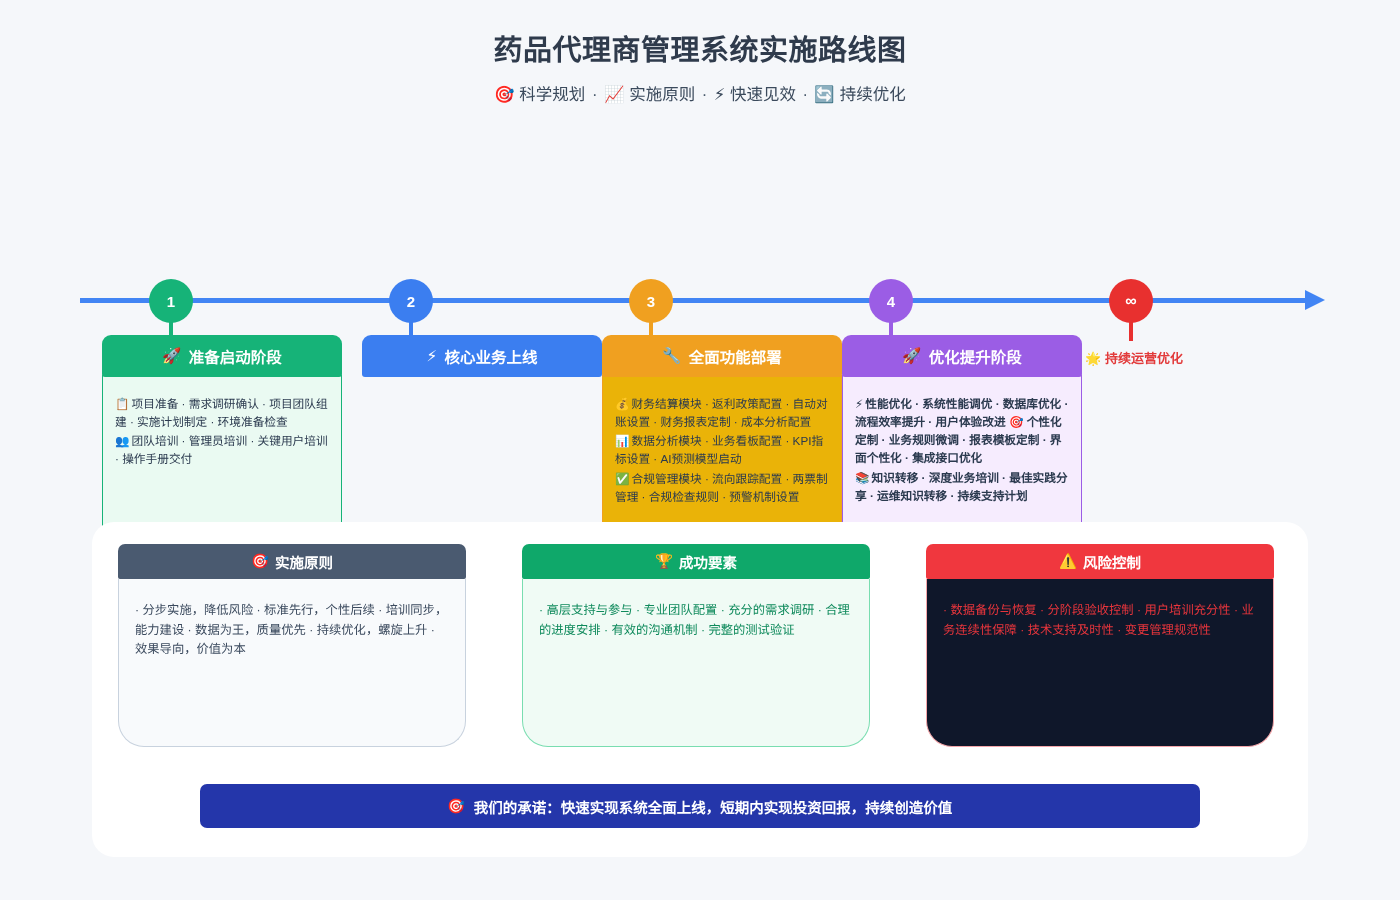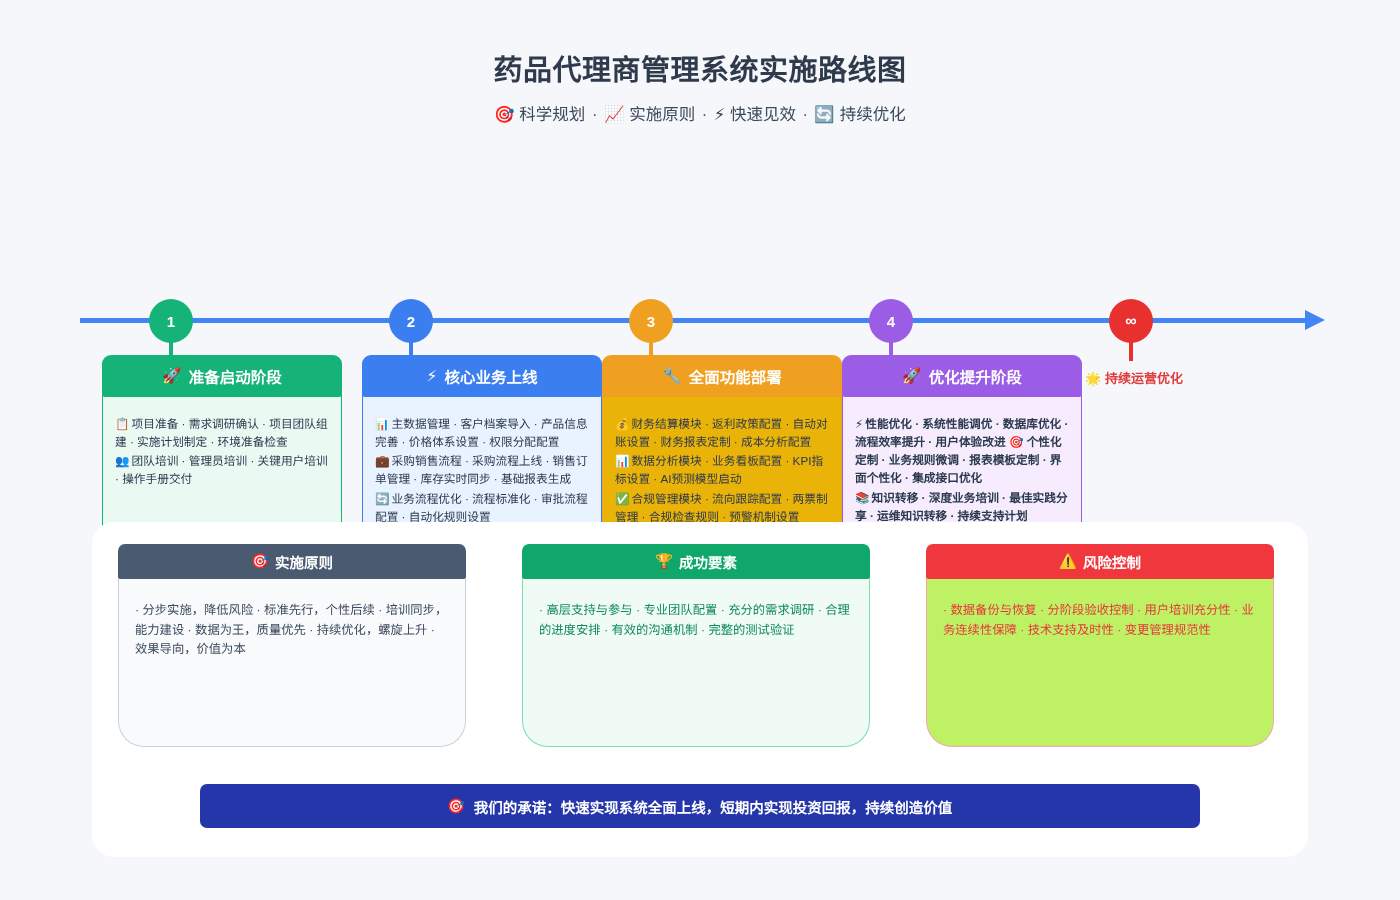--- a/index.html
+++ b/index.html
@@ -15,21 +15,20 @@
     position: relative;
   }
 
   
   .page-header { text-align: center; padding-top: 26px; }
   .page-title {
     font-size: 29px;
     font-weight: bold;
     color: #2f3b4c;
     letter-spacing: 0.5px;
-    margin-top: 20px;
   }
   .page-subtitle {
     margin-top: 13px;
     font-size: 16.5px;
     color: #3b4a5c;
     font-weight: 500;
   }
   .page-subtitle .sep { color: #4a5a6c; padding: 0 2px; }
   .emo { font-family: "DejaVu Sans", sans-serif; }
 
@@ -221,25 +220,20 @@
         <div class="phase-body" style="background: rgb(234, 250, 242); border-color: rgb(22, 179, 120); height: 268px;">
           <p><span class="emo">📋</span><span>项目准备 · 需求调研确认 · 项目团队组建 · 实施计划制定 · 环境准备检查</span></p>
           <p><span class="emo">👥</span><span>团队培训 · 管理员培训 · 关键用户培训 · 操作手册交付</span></p>
         </div>
       </div>
       <div class="phase-card" style="left: 362px;">
         <div class="phase-head" style="background: rgb(59, 126, 240);">
           <span class="emo">⚡</span>
           <span>核心业务上线</span>
         </div>
-        <div class="phase-body" style="background: rgb(233, 242, 255); border-color: rgb(59, 126, 240); height: 278px;">
-          <p><span class="emo">📊</span><span>主数据管理 · 客户档案导入 · 产品信息完善 · 价格体系设置 · 权限分配配置</span></p>
-          <p><span class="emo">💼</span><span>采购销售流程 · 采购流程上线 · 销售订单管理 · 库存实时同步 · 基础报表生成</span></p>
-          <p><span class="emo">🔄</span><span>业务流程优化 · 流程标准化 · 审批流程配置 · 自动化规则设置</span></p>
-        </div>
       </div>
       <div class="phase-card" style="left: 602px;">
         <div class="phase-head" style="background: rgb(240, 160, 32);">
           <span class="emo">🔧</span>
           <span>全面功能部署</span>
         </div>
         <div class="phase-body" style="background: #eab308; border-color: rgb(240, 160, 32); height: 278px;">
           <p><span class="emo">💰</span><span>财务结算模块 · 返利政策配置 · 自动对账设置 · 财务报表定制 · 成本分析配置</span></p>
           <p><span class="emo">📊</span><span>数据分析模块 · 业务看板配置 · KPI指标设置 · AI预测模型启动</span></p>
           <p><span class="emo">✅</span><span>合规管理模块 · 流向跟踪配置 · 两票制管理 · 合规检查规则 · 预警机制设置</span></p>
@@ -273,20 +267,20 @@
           <span class="emo">🏆</span>
           <span>成功要素</span>
         </div>
         <div class="info-body" style="background:#f0fbf5;border-color:#79ddb0;color:#0f8a5c">· 高层支持与参与 · 专业团队配置 · 充分的需求调研 · 合理的进度安排 · 有效的沟通机制 · 完整的测试验证</div>
       </div>
       <div class="info-card">
         <div class="info-head" style="background:#f0373e">
           <span class="emo">⚠️</span>
           <span>风险控制</span>
         </div>
-        <div class="info-body" style="background:#bef264;border-color:#f5a6aa;color:#e8353c">· 数据备份与恢复 · 分阶段验收控制 · 用户培训充分性 · 业务连续性保障 · 技术支持及时性 · 变更管理规范性</div>
+        <div class="info-body" style="background:#0f172a;border-color:#f5a6aa;color:#e8353c">· 数据备份与恢复 · 分阶段验收控制 · 用户培训充分性 · 业务连续性保障 · 技术支持及时性 · 变更管理规范性</div>
       </div>
     </div>
   <div class="commit-banner">
     <span class="emo">🎯</span>
     <span>我们的承诺：快速实现系统全面上线，短期内实现投资回报，持续创造价值</span>
   </div>
 </div>
 
 </body></html>

